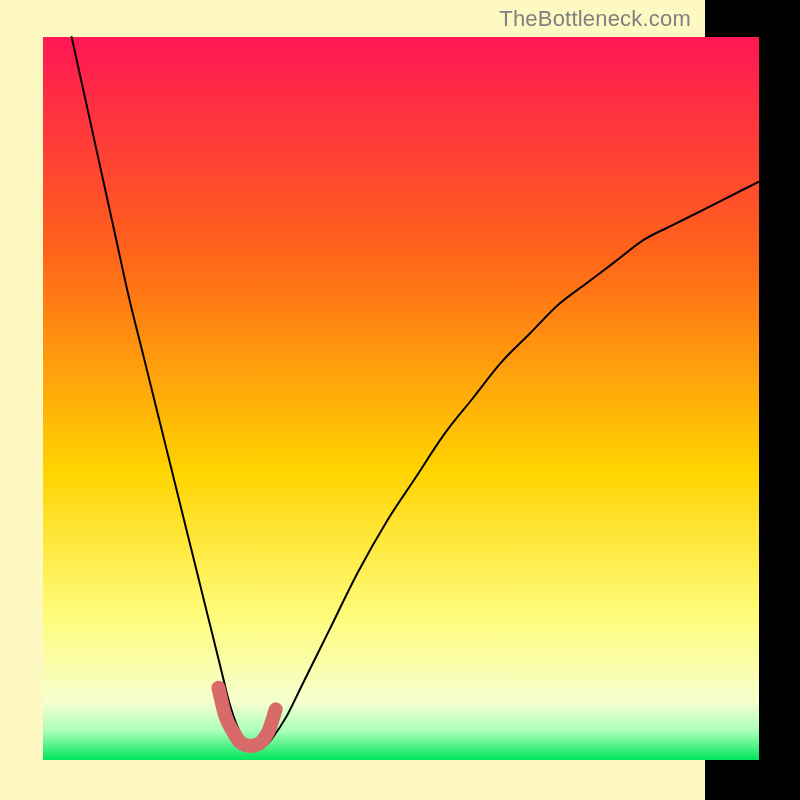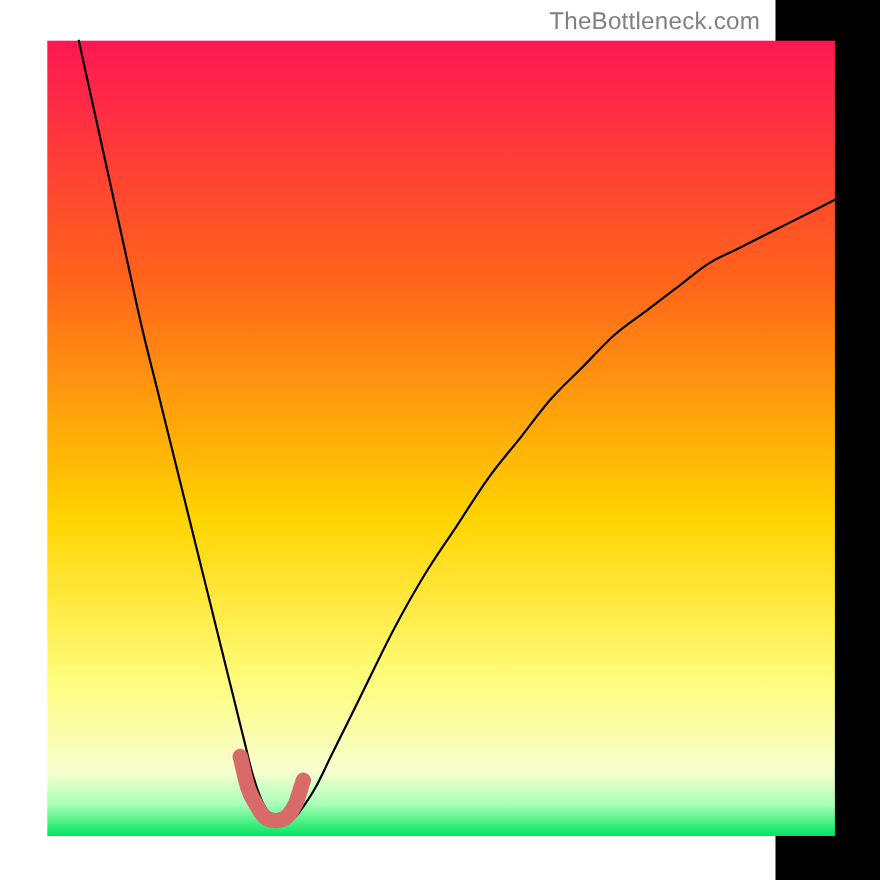--- a/index.html
+++ b/index.html
@@ -7,21 +7,21 @@
     padding: 0;
     width: 800px;
     height: 800px;
     background: #000000;
     overflow: hidden;
   }
   #stage {
     position: relative;
     width: 705px;
     height: 800px;
-    background: #ffffff;
+    background: #fef9c3;
     text-align: center;
   }
   #plot-area {
     position: absolute;
     left: 43px;
     top: 37px;
     width: 716px;
     height: 723px;
     background: linear-gradient(to bottom,
       #ff1754 0%,

